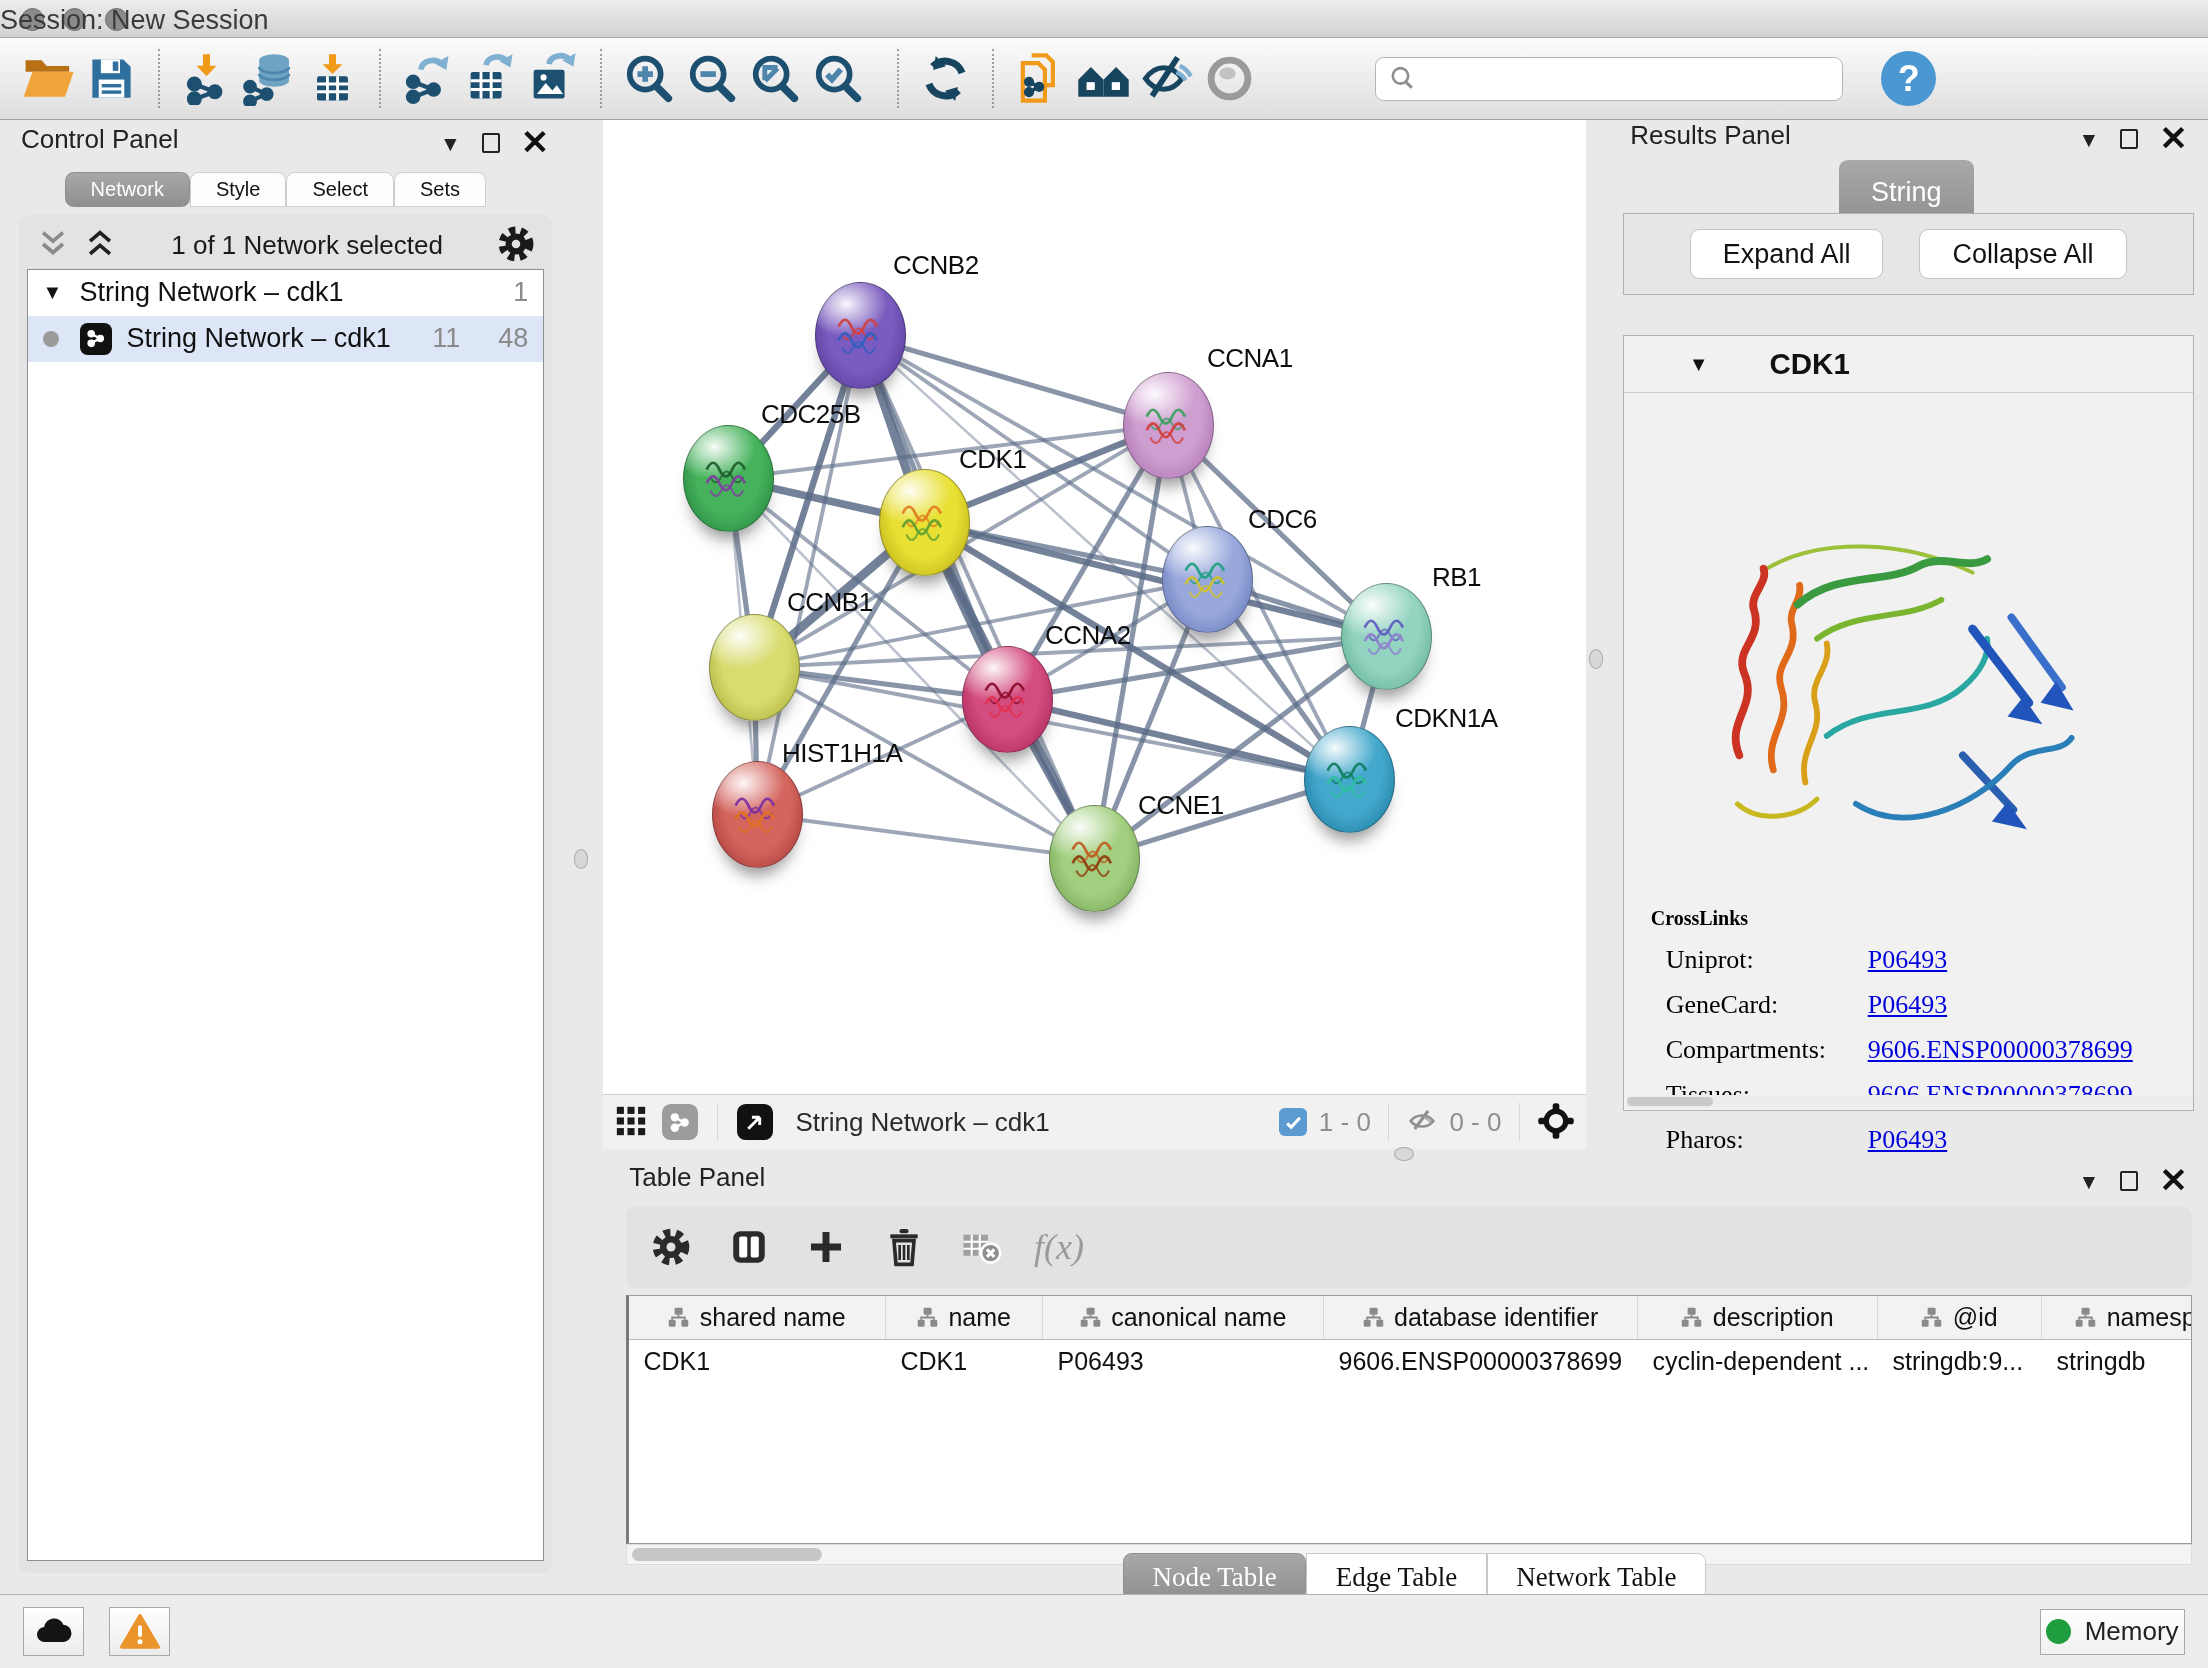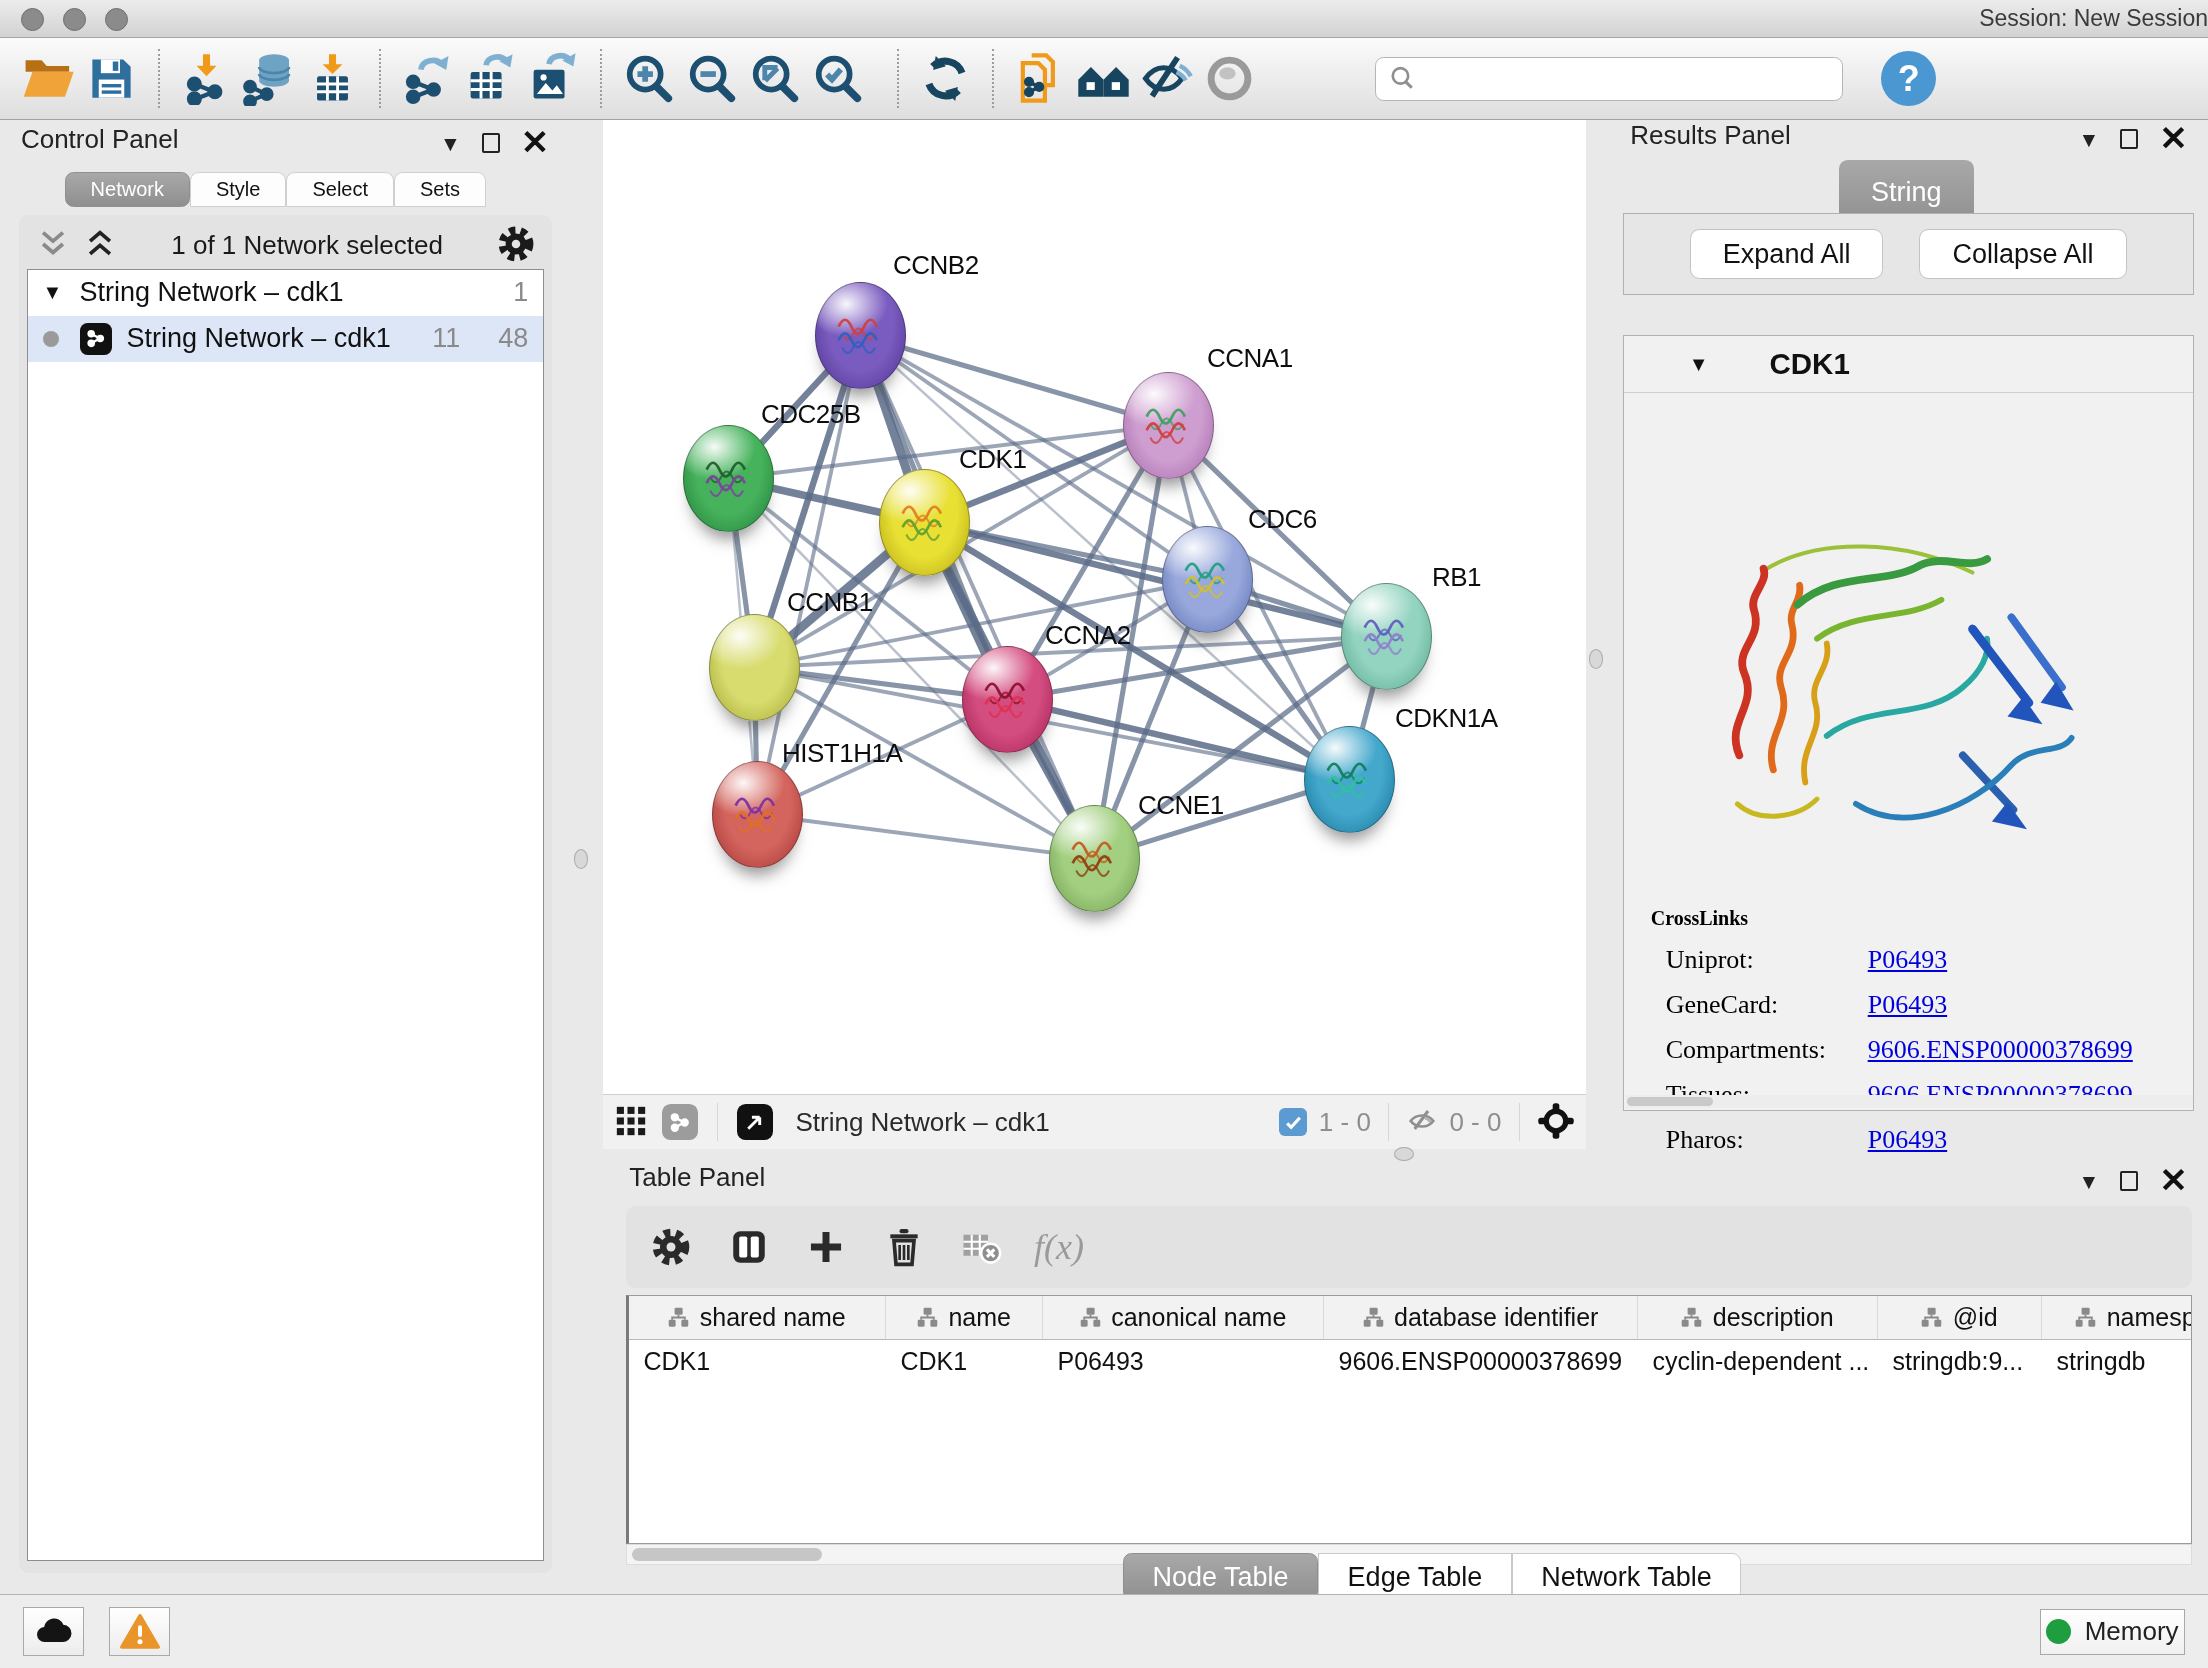--- a/index.html
+++ b/index.html
@@ -4,22 +4,22 @@
 <style>
   * { margin:0; padding:0; box-sizing:border-box; }
   html,body { width:2208px; height:1668px; overflow:hidden; }
   body { font-family:"Liberation Sans", sans-serif; background:#e9e9e9; color:#222; position:relative; }
 
   
   .titlebar { position:absolute; left:0; top:0; width:2208px; height:38px;
     background:linear-gradient(#ececec,#d2d2d2); border-bottom:1px solid #a6a6a6; }
   .traffic { position:absolute; left:21px; top:7.6px; display:flex; gap:19px; }
   .tl-dot { width:23px; height:23px; border-radius:50%; background:#8b8b8b; border:1px solid #6f6f6f; }
-  .win-title { position:absolute; left:0; top:4.8px; width:100%; text-align:right;
-    font-size:23px; color:#3a3a3a; font-weight:500; }
+  .win-title { position:absolute; left:0; top:4.8px; width:100%; text-align:left;
+    font-size:27px; color:#3a3a3a; font-weight:500; }
 
   
   .toolbar { position:absolute; left:0; top:38px; width:2208px; height:82px;
     background:linear-gradient(#fbfbfb,#dedede); border-bottom:1.9px solid #a0a0a0;
     display:flex; align-items:center; padding:0 17px; }
   .tbtn { width:63px; height:63px; display:flex; align-items:center; justify-content:center; flex:none; }
   .tbtn svg { display:block; }
   .tsep { width:0; height:59px; border-left:2.9px dotted #9d9d9d; margin:0 15px; flex:none; }
   .tgap { width:13.3px; flex:none; }
   .searchbox { margin-left:114px; width:468px; height:44px; background:#fff; border:1.9px solid #b5b5b5;
@@ -108,21 +108,21 @@
     border:1.9px solid #9a9a9a; border-left:3.8px solid #7a7a7a; overflow:hidden; }
   .tp-head { display:flex; height:44px; background:#f2f2f2; border-bottom:1.9px solid #b9b9b9; }
   .th { display:flex; align-items:center; justify-content:center; gap:9.5px; font-size:25px; color:#111;
     border-right:1.9px solid #d9d9d9; flex:none; overflow:hidden; white-space:nowrap; }
   .tp-row { display:flex; height:42px; }
   .td { display:flex; align-items:center; padding-left:15px; font-size:25px; color:#111; flex:none;
     overflow:hidden; white-space:nowrap; }
   .tp-hscroll { position:absolute; left:9.5px; top:382px; width:1566px; height:21px; background:#f4f4f4;
     border:1px solid #dcdcdc; }
   .tp-hthumb { width:190px; height:13.3px; margin:2.9px 0 0 5.7px; background:#c6c6c6; border-radius:6.7px; }
-  .tp-tabs { position:absolute; left:507px; top:391px; display:flex; }
+  .tp-tabs { position:absolute; left:507px; top:391px; display:flex;font-family:Liberation Serif, serif; }
   .btab { padding:7.6px 28.5px; font-size:27px; background:#fff; border:1px solid #c9c9c9; color:#111; }
   .btab:first-child { border-radius:8.6px 0 0 8.6px; }
   .btab:last-child { border-radius:0 8.6px 8.6px 0; }
   .btab.sel { background:linear-gradient(#a8a8a8,#8f8f8f); color:#fff; border-color:#8f8f8f; border-radius:8.6px; }
 
   
   .split-handle { position:absolute; background:#d8d8d8; border:1px solid #aaa; border-radius:50%; }
   .statusbar { position:absolute; left:0; top:1594px; width:2208px; height:74px; background:#ededed;
     border-top:1.9px solid #b2b2b2; display:flex; align-items:center; padding:0 23px; gap:25px; }
   .sbtn { width:61px; height:49px; background:linear-gradient(#fff,#ececec); border:1.9px solid #a9a9a9;

